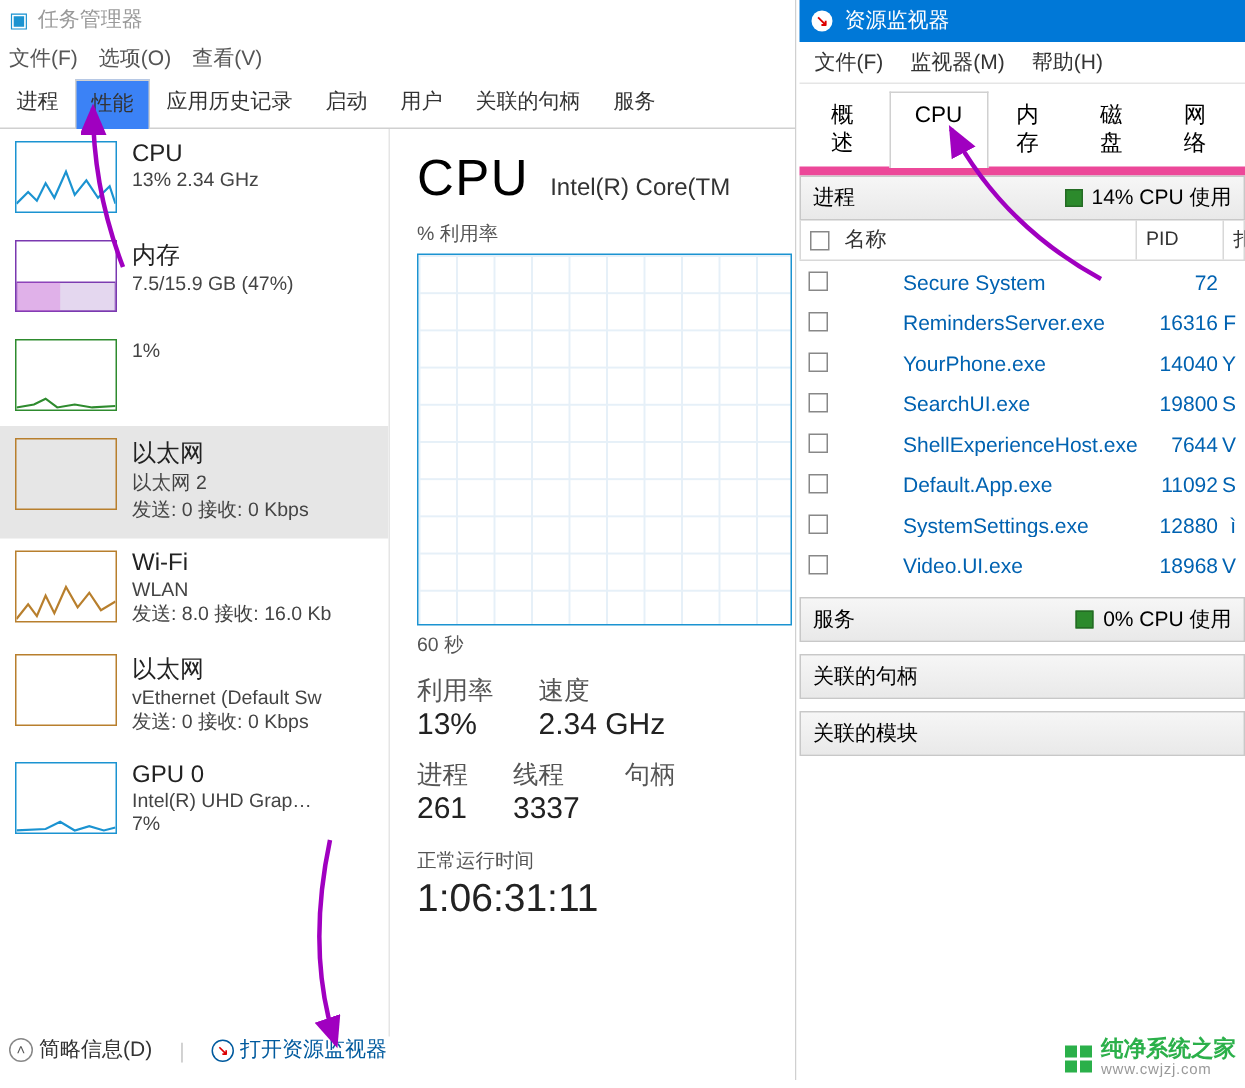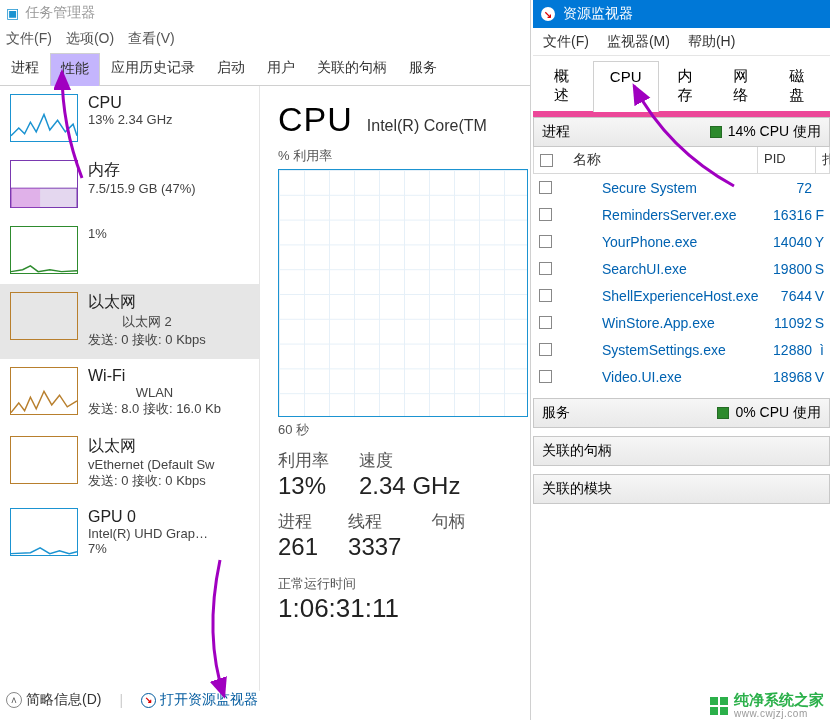--- a/index.html
+++ b/index.html
@@ -5,50 +5,50 @@
 * { margin: 0; padding: 0; box-sizing: border-box; font-family: "Microsoft YaHei", "Segoe UI", sans-serif; font-size: 14px; }
 body { width: 830px; height: 725px; position: relative; background: #fff; overflow: hidden; }
 
 
 .tm { position: absolute; left: 0; top: 0; width: 830px; height: 725px; background: #fff; }
 .tm-titlebar { height: 26px; display: flex; align-items: center; padding: 0 6px; color: #999; }
 .tm-titlebar .icon { margin-right: 6px; color: #1b93d1; }
 .tm-menubar { height: 26px; display: flex; align-items: center; gap: 14px; padding: 0 6px; color: #555; font-size: 14px; }
 .tm-tabs { display: flex; border-bottom: 1px solid #d0d0d0; padding: 0 0; }
 .tm-tab { padding: 6px 10px 8px; color: #333; font-size: 14px; border: 1px solid transparent; border-bottom: none; cursor: default; }
-.tm-tab.active { border-color: #d0d0d0; background: #c4b5fd; position: relative; top: 1px; }
+.tm-tab.active { border-color: #d0d0d0; background: #3b82f6; position: relative; top: 1px; }
 
 .tm-body { display: flex; height: calc(725px - 26px - 26px - 34px - 34px); }
 .tm-sidebar { width: 260px; border-right: 1px solid #e5e5e5; overflow: hidden; }
 .perf-item { display: flex; align-items: flex-start; padding: 8px 10px 10px 10px; gap: 10px; }
 .perf-item.active { background: #e6e6e6; }
 .perf-thumb { width: 68px; height: 48px; border: 1px solid #1b93d1; position: relative; flex-shrink: 0; }
 .perf-thumb.mem { border-color: #7a39b0; }
 .perf-thumb.disk { border-color: #2e8b2e; }
 .perf-thumb.eth { border-color: #b87f2d; }
 .perf-thumb.wifi { border-color: #b87f2d; }
 .perf-thumb.gpu { border-color: #1b93d1; }
 .perf-thumb svg { position: absolute; inset: 0; }
 .perf-text h4 { font-size: 16px; font-weight: 400; color: #222; }
-.perf-text .s1 { font-size: 13px; color: #444; text-align: center; }
+.perf-text .s1 { font-size: 13px; color: #444; }
 .perf-text .s2 { font-size: 13px; color: #444; }
 
 .tm-graph { flex: 1; padding: 14px 14px 0 18px; position: relative; }
 .graph-title-row { display: flex; align-items: baseline; gap: 14px; }
 .graph-title-row h1 { font-size: 34px; font-weight: 400; letter-spacing: 1px; }
 .graph-subtitle { font-size: 16px; color: #333; }
 .axis-label { font-size: 13px; color: #555; margin-top: 8px; }
 .big-graph { width: 250px; height: 248px; border: 1px solid #1b93d1; margin-top: 4px; background:
   linear-gradient(#e6f0f8 1px, transparent 1px) 0 0 / 100% 24.8px,
   linear-gradient(90deg, #e6f0f8 1px, transparent 1px) 0 0 / 25px 100%;
 }
 .duration-label { font-size: 13px; color: #555; margin-top: 4px; }
 .stats { display: flex; gap: 30px; margin-top: 10px; }
 .stats .col .lbl { font-size: 17px; color: #555; }
-.stats .col .val { font-size: 24px; color: #222; }
+.stats .col .val { font-size: 20px; color: #222; }
 .uptime-lbl { font-size: 13px; color: #555; margin-top: 14px; }
 .uptime-val { font-size: 26px; color: #222; }
 
 .tm-footer { position: absolute; left: 0; bottom: 8px; height: 34px; width: 530px; display: flex; align-items: center; gap: 18px; padding: 0 6px; }
 .footer-link { color: #333; display: flex; align-items: center; gap: 4px; font-size: 14px; }
 .footer-link.blue { color: #005a9e; }
 .footer-sep { color: #ccc; }
 .chev-icon { width: 16px; height: 16px; border: 1px solid #888; border-radius: 50%; display: inline-flex; align-items: center; justify-content: center; font-size: 10px; color: #555; }
 .rm-icon { width: 15px; height: 15px; border: 1.5px solid #005a9e; border-radius: 50%; display: inline-flex; align-items: center; justify-content: center; font-size: 9px; color: #d00; font-weight: bold; }
 
@@ -64,21 +64,21 @@
 .rm-tab { padding: 6px 16px; font-size: 15px; border: 1px solid transparent; border-bottom: none; }
 .rm-tab.active { border-color: #d0d0d0; background: #fff; position: relative; top: 1px; }
 
 .rm-section-hdr { background: linear-gradient(#f6f6f6, #e9e9e9); border: 1px solid #c8c8c8; padding: 5px 8px; display: flex; align-items: center; justify-content: space-between; font-size: 16px; }
 .rm-section-hdr .lbl { font-weight: 400; }
 .rm-section-hdr .badge { display: flex; align-items: center; gap: 6px; font-size: 13px; }
 .cpu-square { width: 12px; height: 12px; background: #2c8a2c; border: 1px solid #246b24; }
 
 .rm-table-head { display: flex; border-bottom: 1px solid #d8d8d8; border-right: 1px solid #d8d8d8; }
 .rm-th { padding: 4px 6px; font-size: 13px; border-left: 1px solid #d8d8d8; color: #333; }
-.rm-th.name { flex: 1; display: flex; align-items: center; gap: 20px; }
+.rm-th.name { flex: 1; display: flex; align-items: center; gap: 10px; }
 .rm-th.pid { width: 58px; }
 .rm-th.extra { width: 14px; }
 .rm-cb { width: 13px; height: 13px; border: 1px solid #888; display: inline-block; }
 
 .rm-row { display: flex; align-items: center; height: 27px; padding: 0 6px; color: #0062b1; font-size: 14px; }
 .rm-row .cb { margin-right: 8px; }
 .rm-row .nm { flex: 1; white-space: nowrap; overflow: hidden; text-overflow: ellipsis; margin-left: 42px; }
 .rm-row .pid { width: 52px; text-align: right; }
 .rm-row .extra { width: 12px; text-align: right; }
 
@@ -273,22 +273,22 @@
   </div>
   <div class="rm-menubar">
     <span>文件(F)</span>
     <span>监视器(M)</span>
     <span>帮助(H)</span>
   </div>
   <div class="rm-tabs" id="rm-tabs">
       <div class="rm-tab">概述</div>
       <div class="rm-tab active">CPU</div>
       <div class="rm-tab">内存</div>
+      <div class="rm-tab">磁盘</div>
       <div class="rm-tab">网络</div>
-      <div class="rm-tab">磁盘</div>
     </div>
 
   <div class="rm-section-hdr">
     <span class="lbl">进程</span>
     <span class="badge">
       <span class="cpu-square"></span>
       <span>14% CPU 使用</span>
     </span>
   </div>
   <div class="rm-table-head">
@@ -325,21 +325,21 @@
         <span class="extra">S</span>
       </div>
       <div class="rm-row">
         <span class="rm-cb cb"></span>
         <span class="nm">ShellExperienceHost.exe</span>
         <span class="pid">7644</span>
         <span class="extra">V</span>
       </div>
       <div class="rm-row">
         <span class="rm-cb cb"></span>
-        <span class="nm">WinStore.App.exe</span>
+        <span class="nm">Default.App.exe</span>
         <span class="pid">11092</span>
         <span class="extra">S</span>
       </div>
       <div class="rm-row">
         <span class="rm-cb cb"></span>
         <span class="nm">SystemSettings.exe</span>
         <span class="pid">12880</span>
         <span class="extra">ì</span>
       </div>
       <div class="rm-row">

